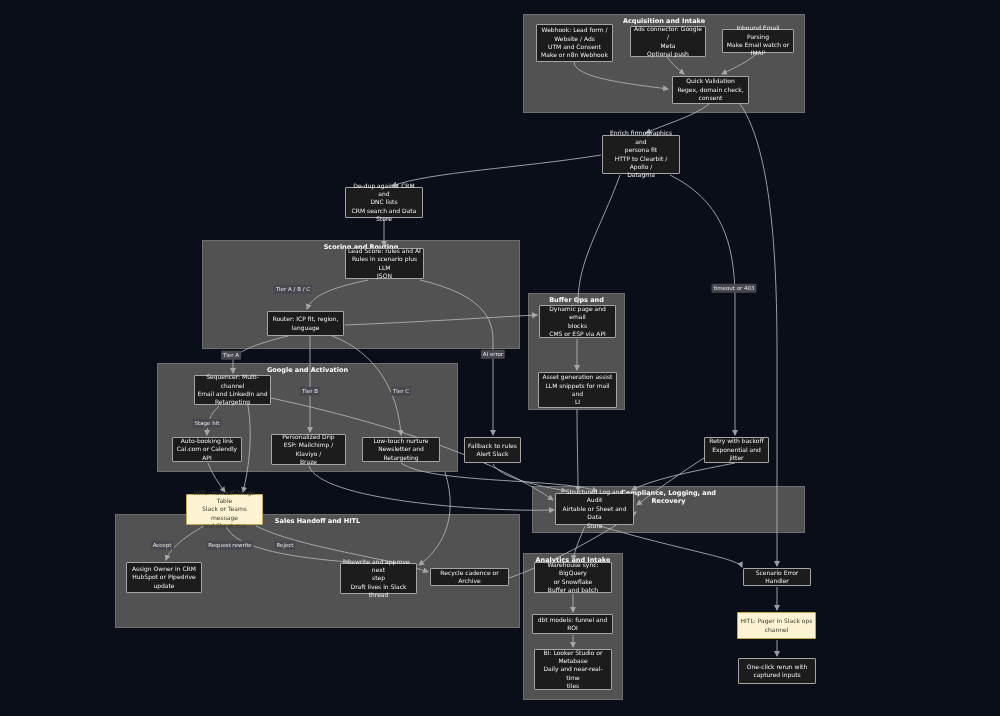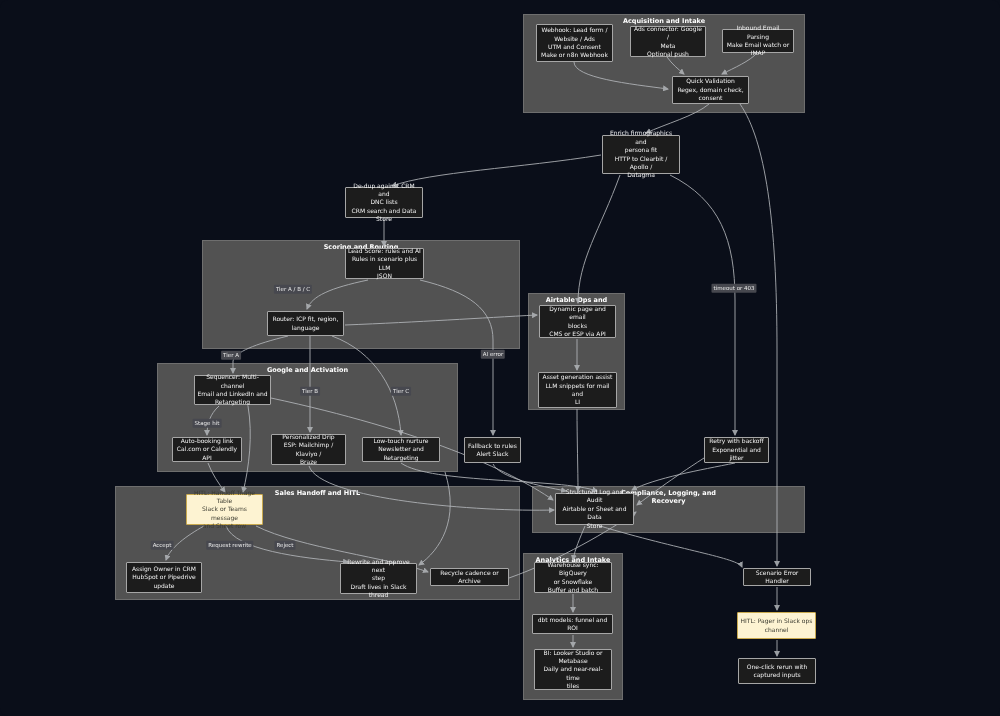--- a/index.html
+++ b/index.html
@@ -30,26 +30,26 @@
 
 <div id="canvas">
 
   <div class="cluster" style="left:523px;top:14px;width:282px;height:99px">
     <div class="ctitle">Acquisition and Intake</div>
   </div>
   <div class="cluster" style="left:202px;top:240px;width:318px;height:109px">
     <div class="ctitle">Scoring and Routing</div>
   </div>
   <div class="cluster" style="left:528px;top:293px;width:97px;height:117px">
-    <div class="ctitle">Airtable Ops and</div>
+    <div class="ctitle">Buffer Ops and</div>
   </div>
   <div class="cluster" style="left:157px;top:363px;width:301px;height:109px">
     <div class="ctitle">Google and Activation</div>
   </div>
-  <div class="cluster" style="left:115px;top:486px;width:405px;height:114px">
+  <div class="cluster" style="left:115px;top:514px;width:405px;height:114px">
     <div class="ctitle">Sales Handoff and HITL</div>
   </div>
   <div class="cluster" style="left:532px;top:486px;width:273px;height:47px">
     <div class="ctitle">Compliance, Logging, and
 Recovery</div>
   </div>
   <div class="cluster" style="left:523px;top:553px;width:100px;height:147px">
     <div class="ctitle">Analytics and Intake</div>
   </div>
 

